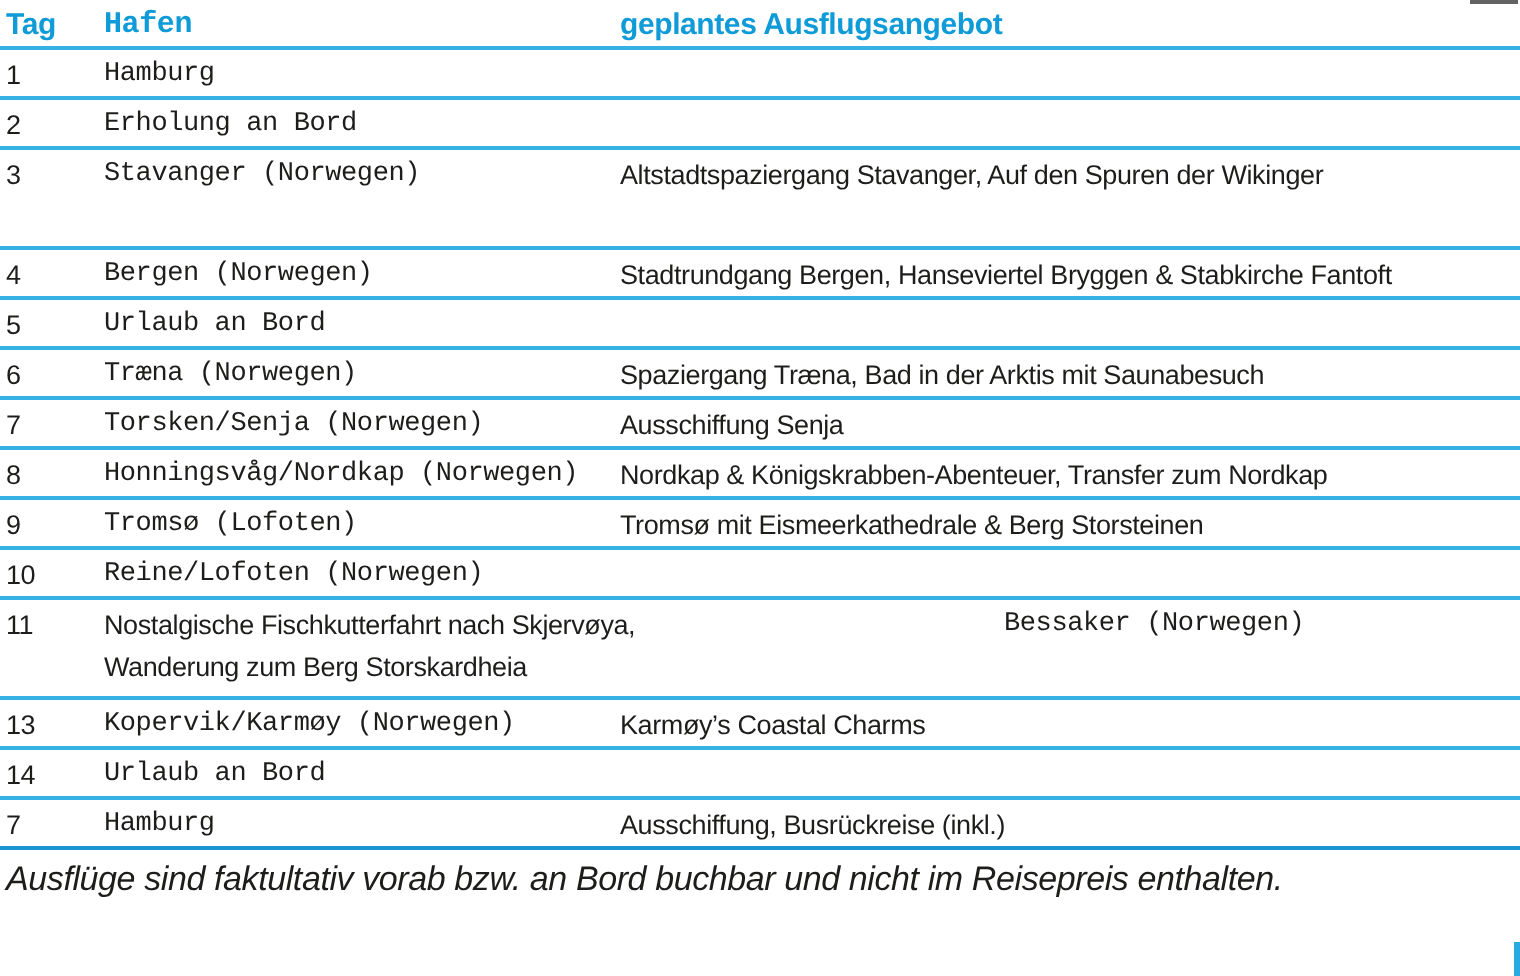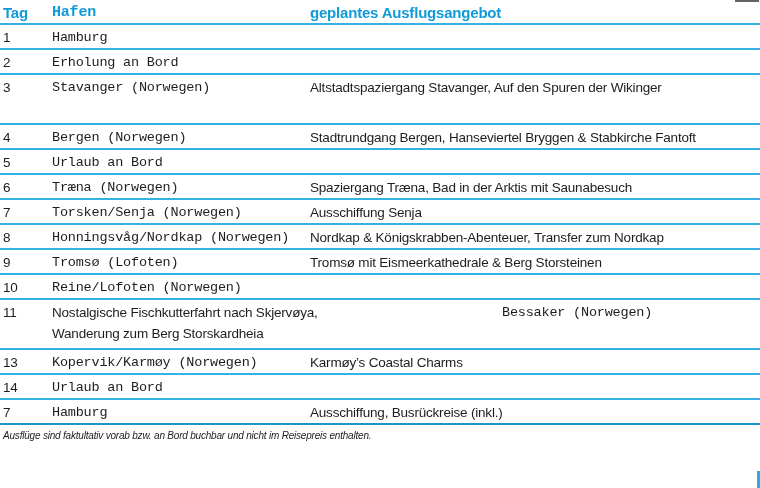--- a/index.html
+++ b/index.html
@@ -44,21 +44,21 @@
     font-size:15px;
     line-height:20px;
     padding-top:3px;
     letter-spacing:-0.2px;
   }
 
   #rows .row:last-child{border-bottom:2px solid var(--final-rule);}
 
   .footnote{
     font-style:italic;
-    font-size:10px;
+    font-size:17px;
     letter-spacing:-0.2px;
     padding:5px 0 0 3px;
     color:var(--body-text);
   }
 
   .edge-bar{
     position:absolute;
     right:0;bottom:0;
     width:3px;height:17px;
     background:#29abe2;

